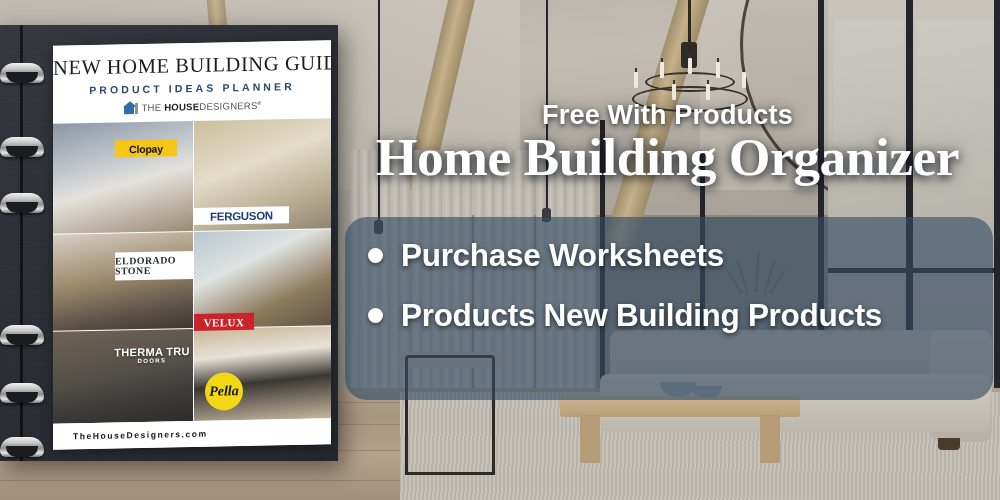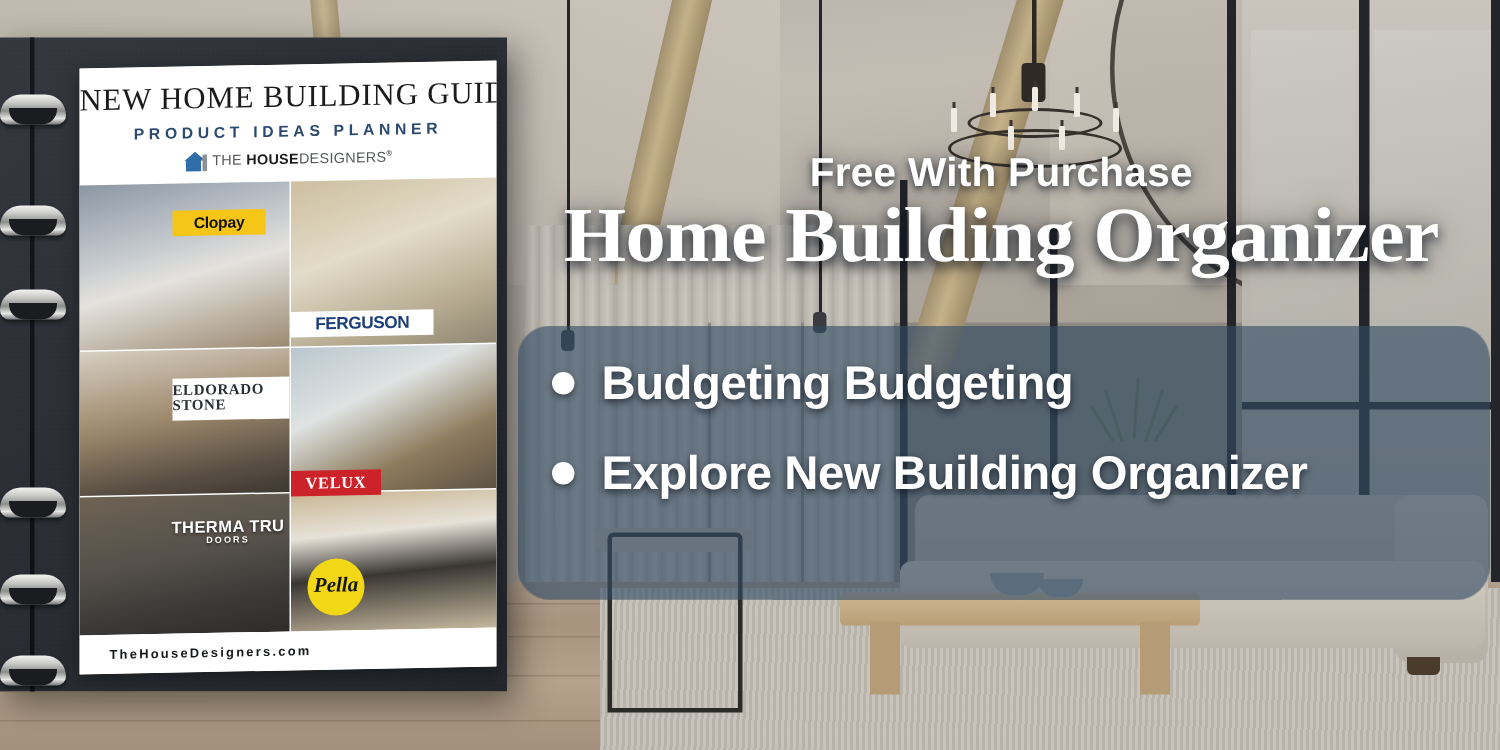--- a/index.html
+++ b/index.html
@@ -362,30 +362,30 @@
         </div>
 
         <div class="cover-foot">
           <span>TheHouseDesigners.com</span>
         </div>
 
       </div>
     </div>
   </div>
 
-  <div class="eyebrow">Free With Purchase</div>
+  <div class="eyebrow">Free With Products</div>
 
   <div class="headline">Home Building Organizer</div>
 
   <div class="bullet-panel"></div>
 
   <div class="bullets">
     <div class="bullet-row">
       <span class="dot"></span>
-      <span class="bullet-text">Budgeting Budgeting</span>
+      <span class="bullet-text">Purchase Worksheets</span>
     </div>
     <div class="bullet-row">
       <span class="dot"></span>
-      <span class="bullet-text">Explore New Building Organizer</span>
+      <span class="bullet-text">Products New Building Products</span>
     </div>
   </div>
 
 </div>
 
 </body></html>

